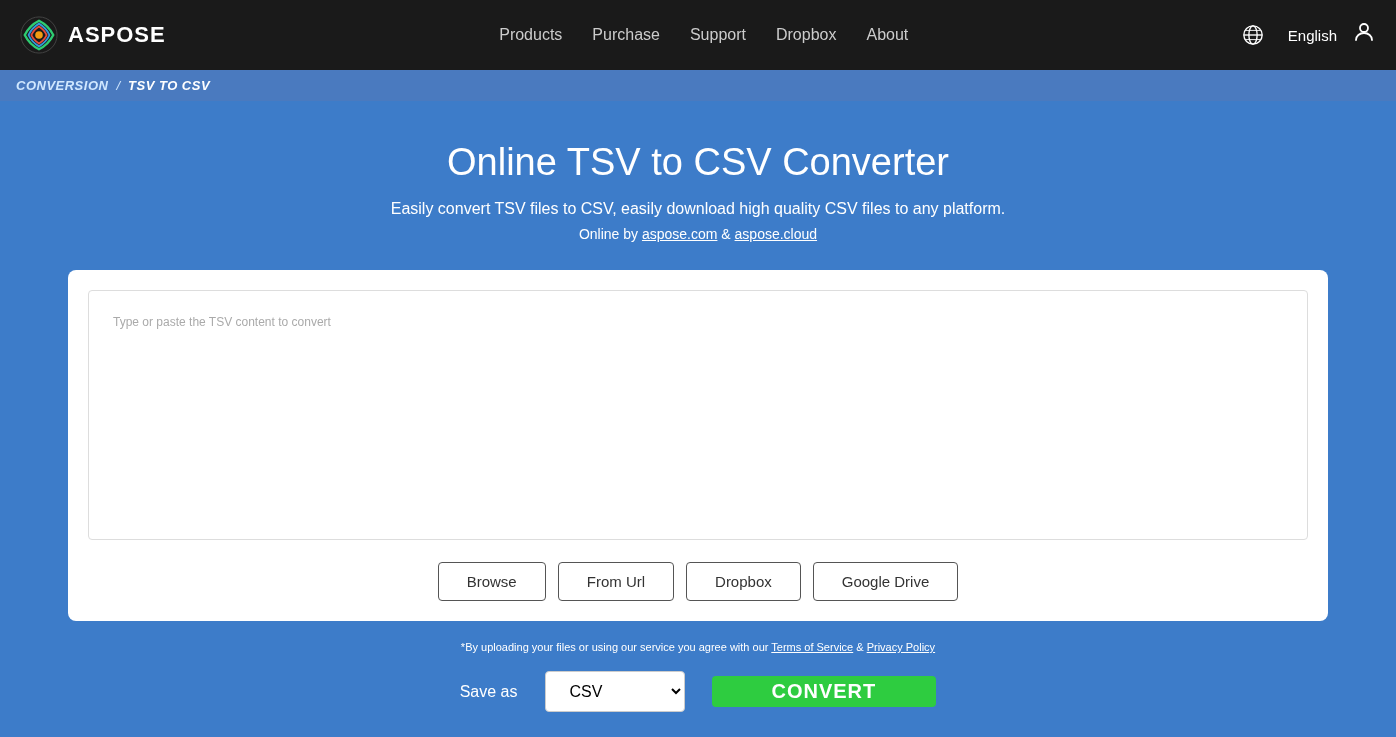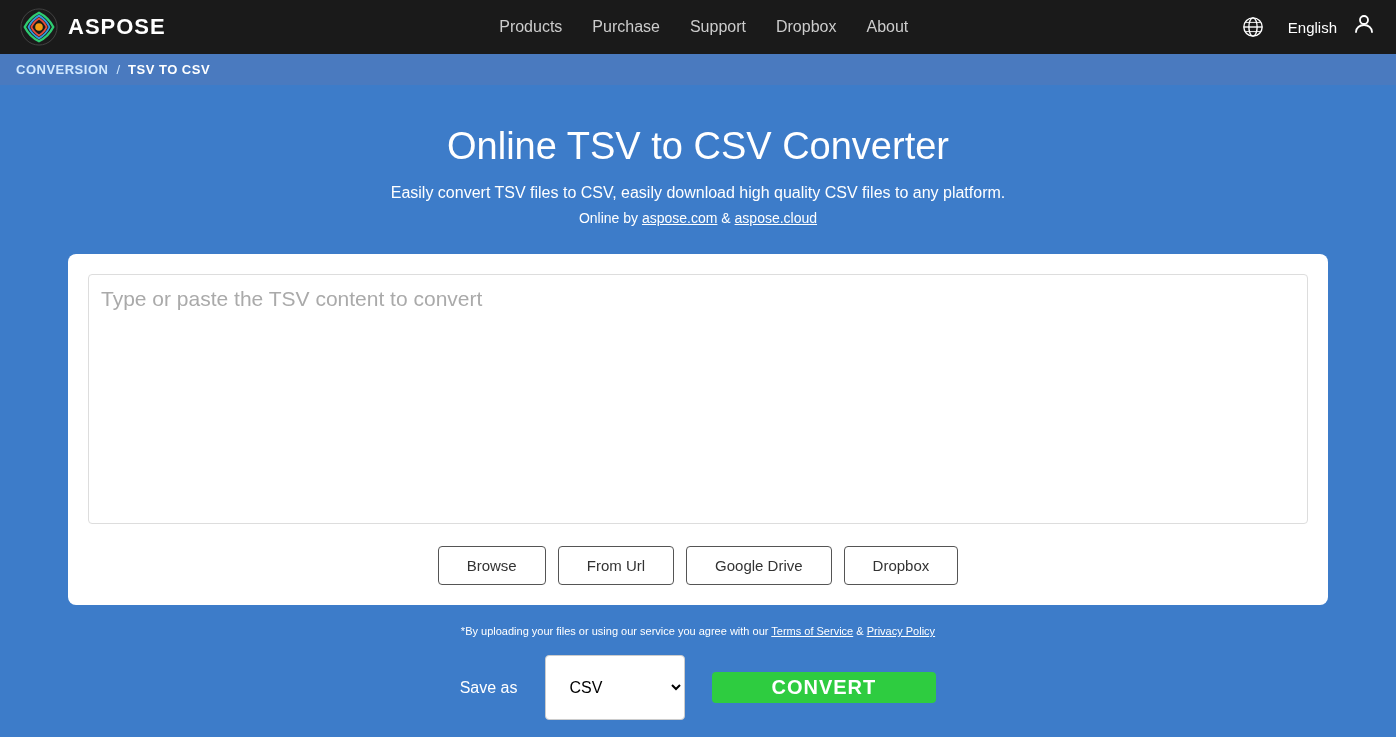--- a/index.html
+++ b/index.html
@@ -1,21 +1,21 @@
 <!DOCTYPE html>
 <html><head>
   <meta charset="utf-8">
   <style>
     * { margin: 0; padding: 0; box-sizing: border-box; }
     body { font-family: Arial, sans-serif; background: #f0f0f0; min-height: 737px; }
 
     
     .header {
       background: #1a1a1a;
-      height: 54px;
+      height: 70px;
       display: flex;
       align-items: center;
       justify-content: space-between;
       padding: 0 20px;
     }
     .header-left {
       display: flex;
       align-items: center;
       gap: 10px;
     }
@@ -62,20 +62,21 @@
       cursor: pointer;
     }
 
     
     .breadcrumb {
       background: #4a7abf;
       padding: 8px 16px;
       display: flex;
       align-items: center;
       gap: 8px;
+      font-style: italic;
     }
     .breadcrumb-link {
       color: #d0e8ff;
       text-decoration: none;
       font-size: 13px;
       font-weight: 600;
       letter-spacing: 0.5px;
       text-transform: uppercase;
     }
     .breadcrumb-sep {
@@ -130,22 +131,22 @@
       padding: 20px;
       width: 100%;
       max-width: 1260px;
       margin-bottom: 20px;
     }
     .text-area {
       width: 100%;
       height: 250px;
       border: 1px solid #ddd;
       border-radius: 4px;
-      padding: 12px;
-      font-size: 21px;
+      padding: 24px;
+      font-size: 12px;
       color: #999;
       resize: none;
       outline: none;
       font-family: Arial, sans-serif;
     }
     .text-area::placeholder { color: #aaa; }
     .button-row {
       display: flex;
       justify-content: center;
       gap: 12px;
@@ -175,21 +176,21 @@
       display: flex;
       align-items: center;
       gap: 27px;
       margin-bottom: 10px;
     }
     .save-as-label {
       color: white;
       font-size: 16px;
     }
     .format-select {
-      padding: 22px 20px;
+      padding: 10px 20px;
       border: 1px solid #ccc;
       border-radius: 4px;
       font-size: 16px;
       width: 140px;
       background: white;
       cursor: pointer;
       appearance: auto;
     }
     .convert-btn {
       background: #2ecc40;
@@ -262,22 +263,22 @@
   <p class="powered-by">
     <span>Online by </span><a href="#">aspose.com</a><span> &amp; </span><a href="#">aspose.cloud</a>
   </p>
 
   <div class="converter-box">
     <textarea class="text-area" placeholder="Type or paste the TSV content to convert" style=""></textarea>
 
     <div class="button-row">
       <button class="file-btn">Browse</button>
       <button class="file-btn">From Url</button>
+      <button class="file-btn">Dropbox</button>
       <button class="file-btn">Google Drive</button>
-      <button class="file-btn">Dropbox</button>
     </div>
   </div>
 
   <p class="terms-text">
     <span>*By uploading your files or using our service you agree with our </span><a href="#">Terms of Service</a><span> &amp; </span><a href="#">Privacy Policy</a>
   </p>
 
   <div class="save-as-row">
     <span class="save-as-label">Save as</span>
     <select class="format-select">

